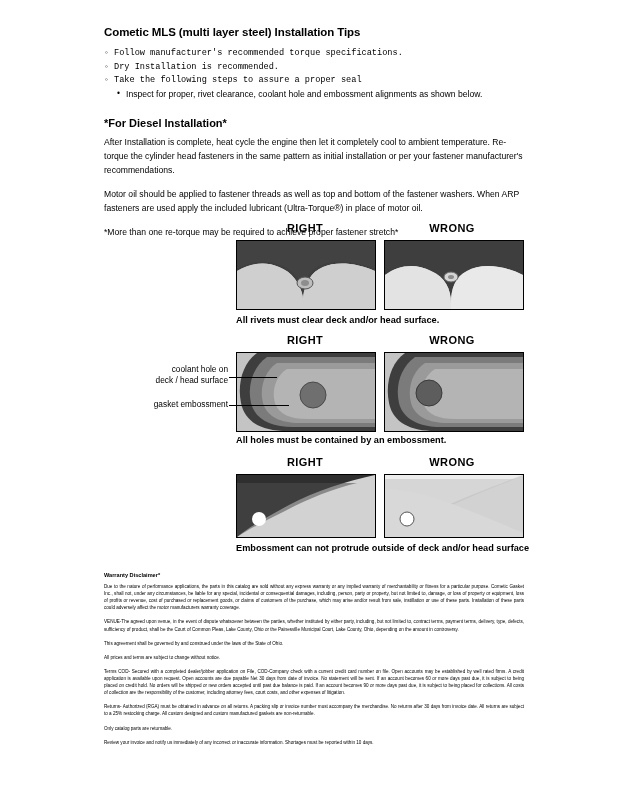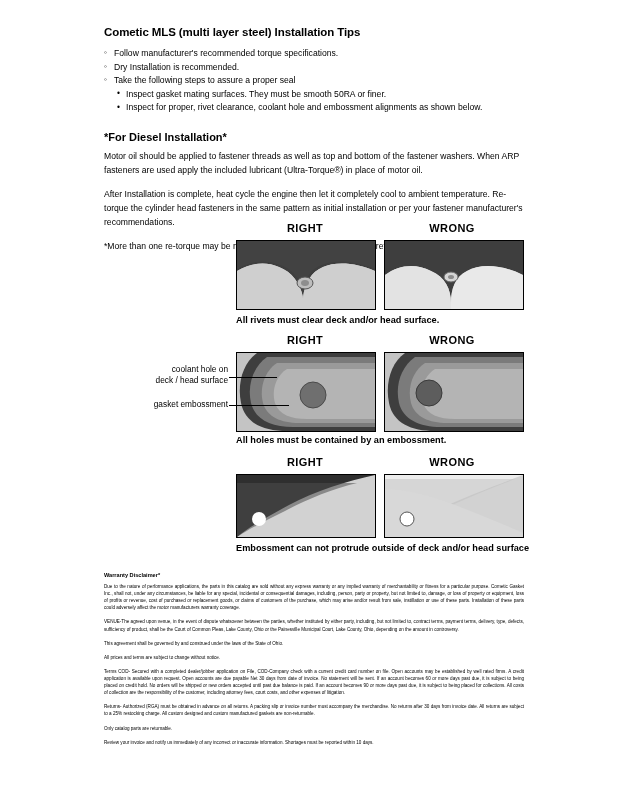--- a/index.html
+++ b/index.html
@@ -30,20 +30,21 @@
   h1.title {
     font-size: 11.5px;
     font-weight: bold;
     margin: 0 0 9px 0;
     letter-spacing: -0.1px;
   }
   ul.bullets {
     list-style: none;
     margin: 0;
     padding: 0;
+    font-family: Liberation Mono, monospace;
   }
   ul.bullets > li {
     font-size: 8.6px;
     line-height: 1.58;
     position: relative;
     padding-left: 10px;
   }
   ul.bullets > li::before {
     content: "\25E6";
     position: absolute;
@@ -158,28 +159,27 @@
   <div class="content">
     <h1 class="title">Cometic MLS (multi layer steel) Installation Tips</h1>
 
     <ul class="bullets">
       <li>Follow manufacturer's recommended torque specifications.</li>
       <li>Dry Installation is recommended.</li>
       <li>Take the following steps to assure a proper seal</li>
     </ul>
 
     <ul class="subbullets">
-      <li>Inspect gasket mating surfaces.  They must be smooth 50RA or finer.</li>
       <li>Inspect for proper, rivet clearance, coolant hole and embossment alignments as shown below.</li>
     </ul>
 
     <h2 class="subtitle">*For Diesel Installation*</h2>
 
+    <p class="para">After Installation is complete, heat cycle the engine then let it completely cool to ambient temperature. Re-torque the cylinder head fasteners in the same pattern as initial installation or per your fastener manufacturer's recommendations.</p>
     <p class="para">Motor oil should be applied to fastener threads as well as top and bottom of the fastener washers.  When ARP fasteners are used apply the included lubricant (Ultra-Torque®) in place of motor oil.</p>
-    <p class="para">After Installation is complete, heat cycle the engine then let it completely cool to ambient temperature. Re-torque the cylinder head fasteners in the same pattern as initial installation or per your fastener manufacturer's recommendations.</p>
     <p class="para last">*More than one re-torque may be required to achieve proper fastener stretch*</p>
   </div>
 
   <div class="figures">
 
     <div class="fig-row" style="height:108px;">
       <div class="fig-label" style="position:absolute; left:235px; top:0; width:140px;">RIGHT</div>
       <div class="fig-label" style="position:absolute; left:382px; top:0; width:140px;">WRONG</div>
 
       <div class="panel" style="position:absolute; left:236px; top:18px; width:138px; height:68px;">

